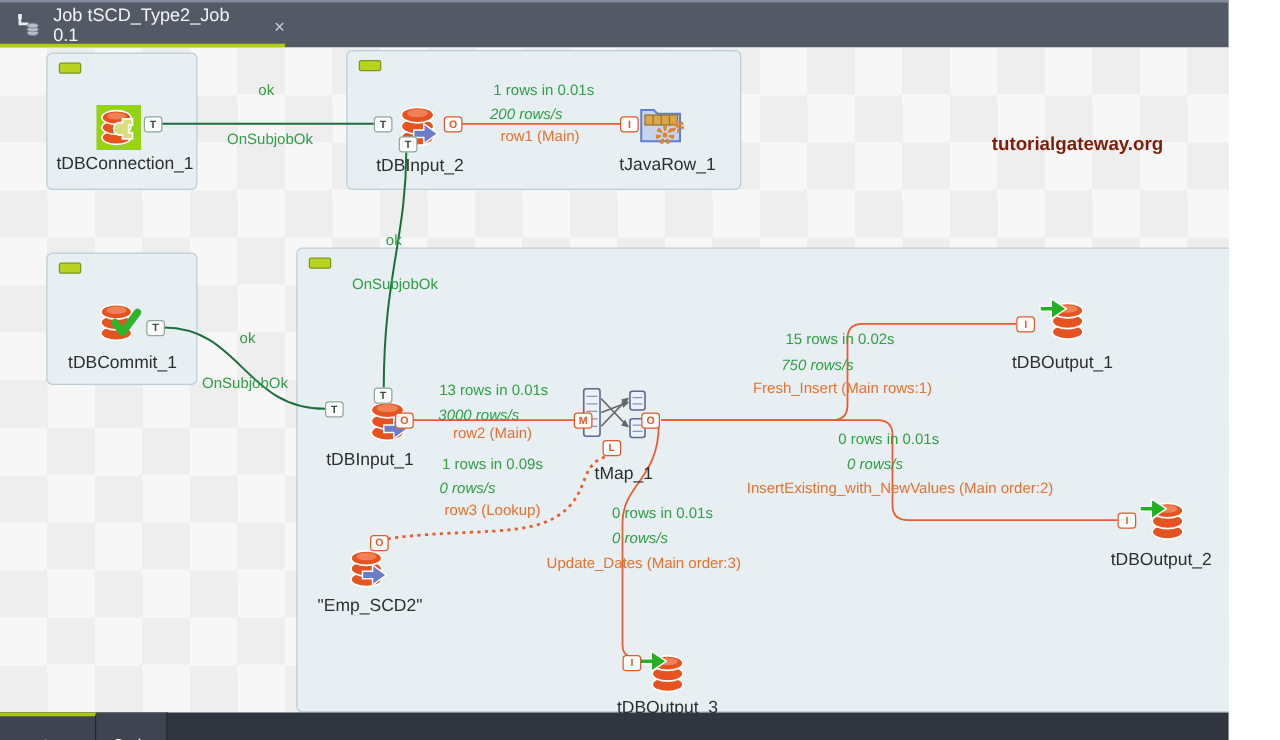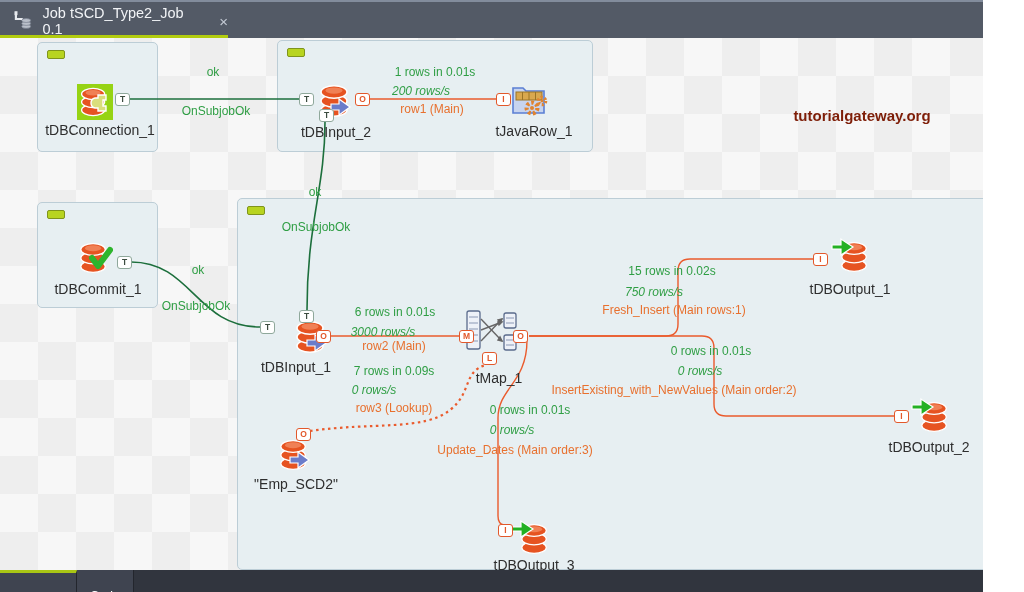--- a/index.html
+++ b/index.html
@@ -199,32 +199,32 @@
 
     <div class="clabel g" style="left:213px;top:27px">ok</div>
     <div class="clabel g" style="left:216px;top:66px">OnSubjobOk</div>
     <div class="clabel g" style="left:435px;top:27px">1 rows in 0.01s</div>
     <div class="clabel gi" style="left:421px;top:46px">200 rows/s</div>
     <div class="clabel o" style="left:432px;top:64px">row1 (Main)</div>
     <div class="clabel g" style="left:315px;top:147px">ok</div>
     <div class="clabel g" style="left:316px;top:182px">OnSubjobOk</div>
     <div class="clabel g" style="left:198px;top:225px">ok</div>
     <div class="clabel g" style="left:196px;top:261px">OnSubjobOk</div>
-    <div class="clabel g" style="left:395px;top:267px">6 rows in 0.01s</div>
+    <div class="clabel g" style="left:395px;top:267px">13 rows in 0.01s</div>
     <div class="clabel gi" style="left:383px;top:287px">3000 rows/s</div>
     <div class="clabel o" style="left:394px;top:301px">row2 (Main)</div>
-    <div class="clabel g" style="left:394px;top:326px">7 rows in 0.09s</div>
+    <div class="clabel g" style="left:394px;top:326px">1 rows in 0.09s</div>
     <div class="clabel gi" style="left:374px;top:345px">0 rows/s</div>
     <div class="clabel o" style="left:394px;top:363px">row3 (Lookup)</div>
     <div class="clabel g" style="left:672px;top:226px">15 rows in 0.02s</div>
     <div class="clabel gi" style="left:654px;top:247px">750 rows/s</div>
     <div class="clabel o" style="left:674px;top:265px">Fresh_Insert (Main rows:1)</div>
     <div class="clabel g" style="left:711px;top:306px">0 rows in 0.01s</div>
     <div class="clabel gi" style="left:700px;top:326px">0 rows/s</div>
-    <div class="clabel o" style="left:674px;top:345px">InsertExisting_with_NewValues (Main order:2)</div>
+    <div class="clabel o" style="left:720px;top:345px">InsertExisting_with_NewValues (Main order:2)</div>
     <div class="clabel g" style="left:530px;top:365px">0 rows in 0.01s</div>
     <div class="clabel gi" style="left:512px;top:385px">0 rows/s</div>
     <div class="clabel o" style="left:515px;top:405px">Update_Dates (Main order:3)</div>
 
     <div id="watermark">tutorialgateway.org</div>
   </div>
 
   <div id="bottombar">
     <div class="btab active">Designer</div>
     <div class="btab">Code</div>

